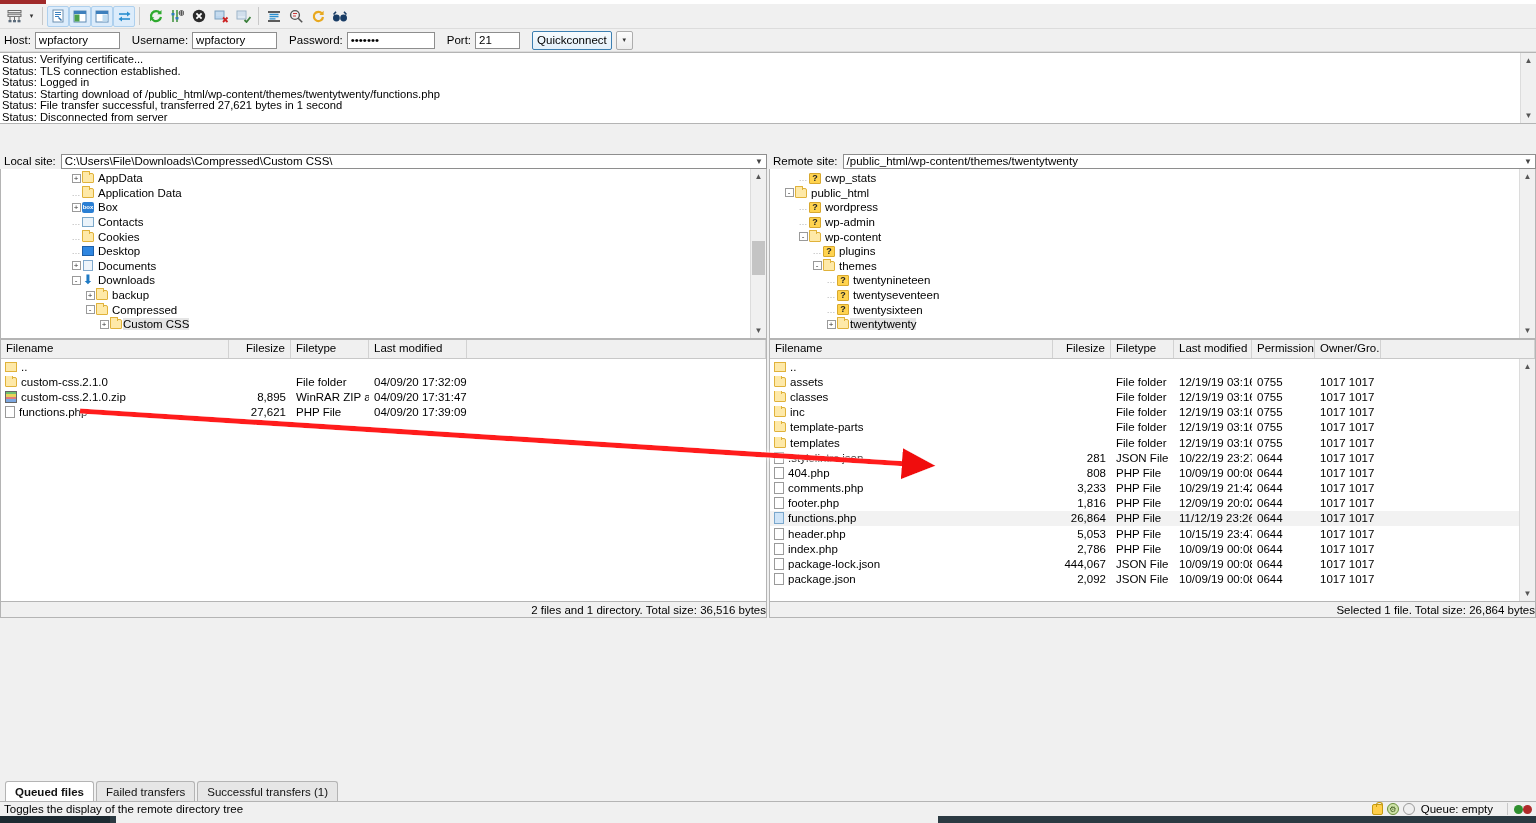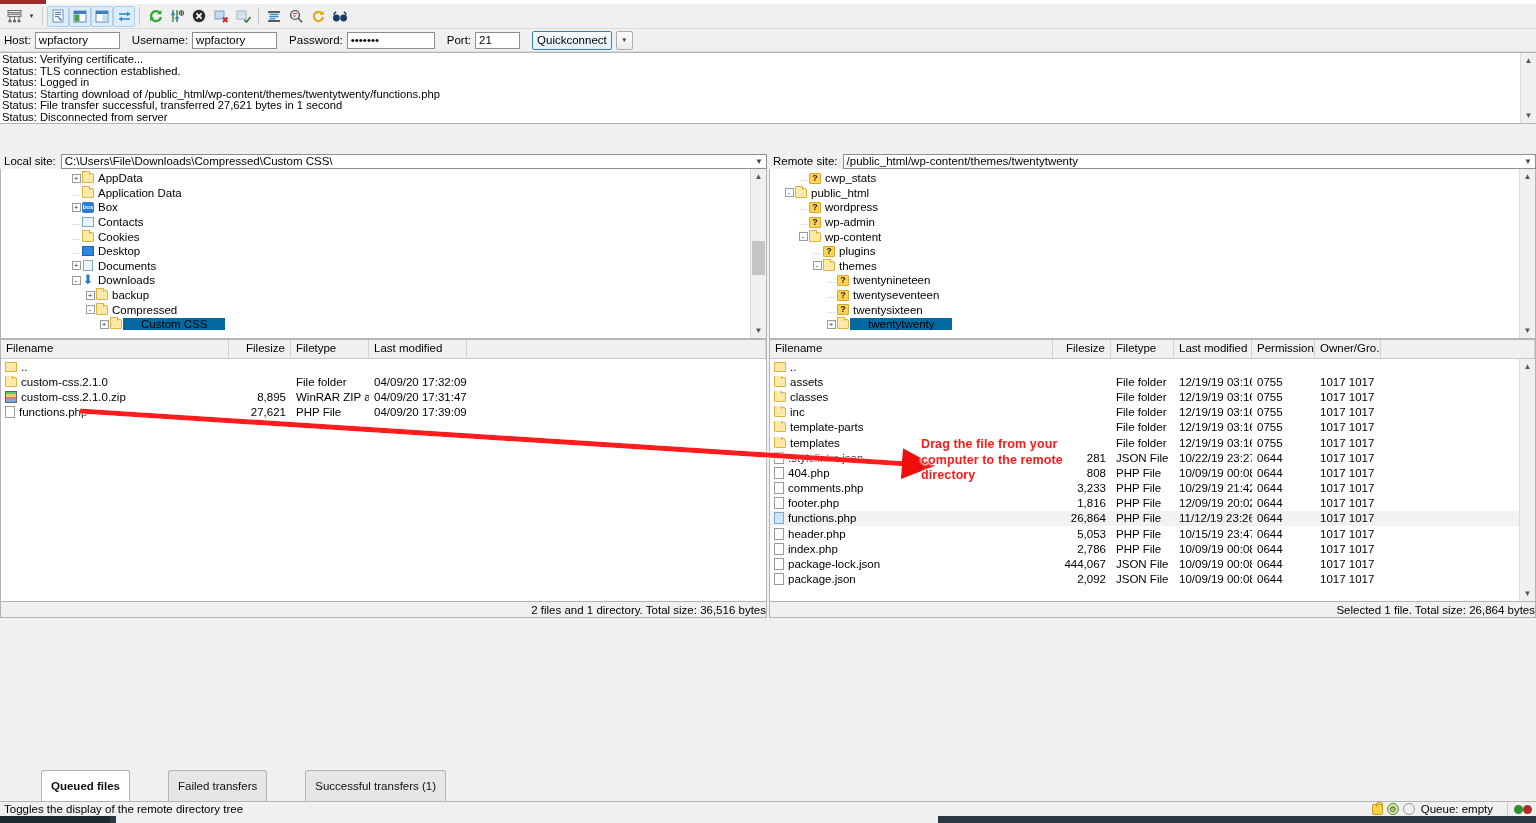--- a/index.html
+++ b/index.html
@@ -68,21 +68,21 @@
   
   .treepane { position:relative; height:170px; background:#fff; border:1px solid #b4b4b4; border-top:none;
               overflow:hidden; }
   .treein { position:absolute; inset:0 16px 0 0; padding-top:2px; overflow:hidden; }
   .trow { display:flex; align-items:center; height:14.6px; font-size:11.5px; white-space:nowrap; }
   .trow .exp { width:10px; flex:0 0 10px; text-align:center; font-size:8.5px; color:#555; line-height:9px; }
   .trow .expbox { width:9px; height:9px; border:1px solid #9a9a9a; background:#fff; display:inline-flex;
        align-items:center; justify-content:center; font-size:8px; line-height:7px; color:#333; }
   .trow .ico { width:14px; flex:0 0 14px; display:flex; align-items:center; justify-content:center; }
   .trow .tx { padding-left:3px; color:#000; }
-  .trow .tx.sel { background:#0369a1; padding:0 18px; }
+  .trow .tx.sel { background:#e5e5e5; padding:0 0; }
   .dots { width:10px; flex:0 0 10px; text-align:center; color:#b0b0b0; font-size:9px; }
 
   
   .fld { width:12px; height:10px; background:#fee9a8; border:1px solid #e0b23a; border-radius:1px 2px 1px 1px;
          position:relative; }
   .fld:before { content:""; position:absolute; left:-1px; top:-3px; width:6px; height:3px;
          background:#fee9a8; border:1px solid #e0b23a; border-bottom:none; border-radius:1px 1px 0 0; }
   .fldq { width:12px; height:11px; background:#ffd34f; border:1px solid #d8a82e; border-radius:1px;
           display:flex; align-items:center; justify-content:center; font-size:9px; font-weight:bold; color:#222;
           line-height:9px; }
@@ -120,23 +120,23 @@
   .queue { position:absolute; left:0; right:0; top:618px; bottom:35px; display:flex; flex-direction:column; }
   .qhdr { height:17px; background:#f0f0f0; border-top:1px solid #b4b4b4; border-bottom:1px solid #c8c8c8;
           display:flex; font-size:11.5px; }
   .qhdr .hc { border-right:1px solid #d2d2d2; padding:2px 5px 0 5px; white-space:nowrap; }
   .qhdr .hc.r { text-align:right; }
   .qbody { flex:1; background:#f0f0f0; }
 
   
   .tabs { position:absolute; left:0; right:0; bottom:21px; height:14px; display:flex; align-items:flex-end;
           padding-left:5px; border-bottom:1px solid #b4b4b4; background:#f0f0f0; }
-  .tab { height:31px; padding:0 9px; font-size:11.5px; display:flex; align-items:center;
+  .tab { height:20px; padding:0 9px; font-size:11.5px; display:flex; align-items:center;
          border:1px solid #b4b4b4; border-bottom:none; background:#e6e6e6; border-radius:3px 3px 0 0;
-         margin-right:2px; color:#111;margin-left:36px; }
+         margin-right:2px; color:#111; }
   .tab.active { background:#fff; font-weight:bold; }
   .sbar { position:absolute; left:0; right:0; bottom:7px; height:14px; background:#f0f0f0;
           display:flex; align-items:center; padding:0 4px; font-size:11.5px; }
   .sbar .grow { flex:1; }
   .sbar .sicons { display:flex; align-items:center; gap:4px; margin-right:6px; }
   .lockico { width:11px; height:11px; background:#ffcf4a; border:1px solid #c59a10; border-radius:2px;
              position:relative; }
   .lockico:before { content:""; position:absolute; left:3px; top:-3px; width:5px; height:4px;
              border:1.5px solid #c59a10; border-bottom:none; border-radius:3px 3px 0 0; }
   .gearico { width:12px; height:12px; border:1px solid #6a8f3a; border-radius:50%; background:#cfe3a8;
@@ -807,15 +807,14 @@
       <defs>
         <marker id="ah" markerWidth="7" markerHeight="7" refX="1.2" refY="3" orient="auto">
           <path d="M0,0 L6.5,3 L0,6 z" fill="#f01010"></path>
         </marker>
         <filter id="glow" x="-20%" y="-60%" width="140%" height="260%">
           <feDropShadow dx="0" dy="0" stdDeviation="2.2" flood-color="#ffffff" flood-opacity="0.95"></feDropShadow>
         </filter>
       </defs>
       <line id="arrow-line" stroke="#ff1a1a" stroke-width="5.2" marker-end="url(#ah)" filter="url(#glow)" x1="80" y1="411" x2="908" y2="464"></line>
     </svg>
-    <div class="anno">Drag the file from your computer to the remote directory</div>
   </div>
 </div>
 
 </body></html>

